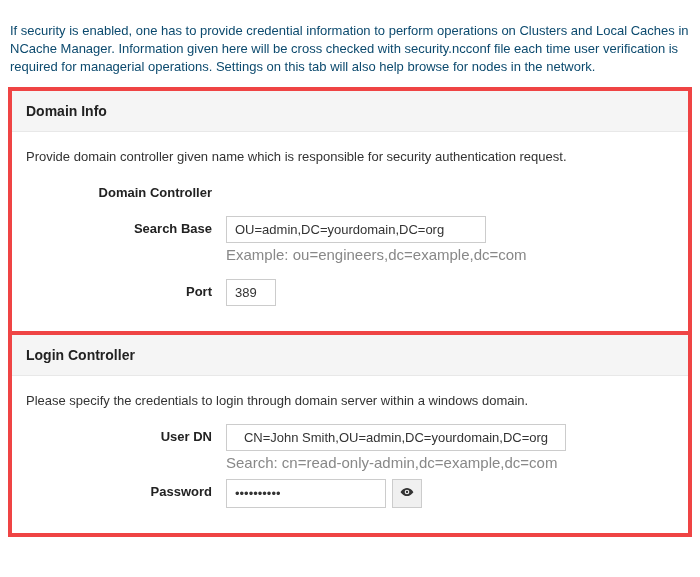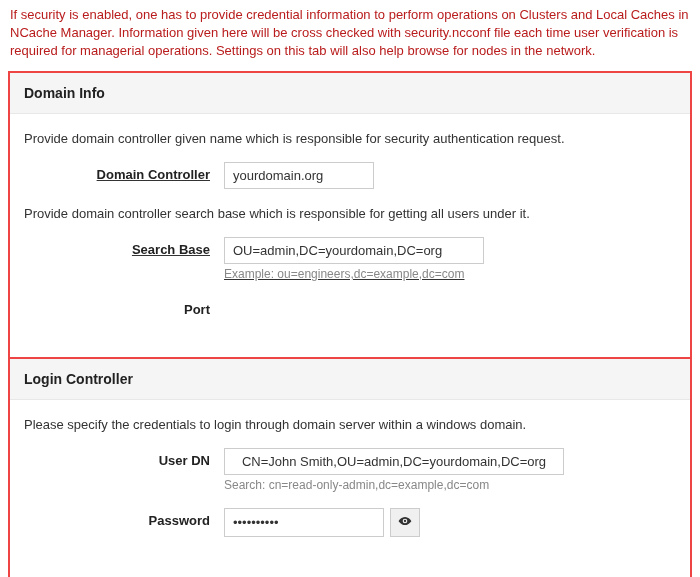--- a/index.html
+++ b/index.html
@@ -10,25 +10,26 @@
     body {
       font-family: "Segoe UI", Arial, sans-serif;
       font-size: 13px;
       color: #333;
       background: #fff;
       width: 700px;
       padding: 0;
     }
     .intro-text {
       padding: 6px 10px 10px 10px;
-      color: #b91c1c;
+      color: #0c4a6e;
       line-height: 1.4;
+      margin-top: 16px;
     }
     .section {
-      border: 2px solid #ef4444;
+      border: 4px solid #ef4444;
       margin: 0 8px;
     }
     .section + .section {
       border-top: none;
     }
     .section-header {
       background: #f5f5f5;
       border-bottom: 1px solid #e8e8e8;
       padding: 12px 14px;
       font-weight: 600;
@@ -40,21 +41,21 @@
       background: #fff;
     }
     .desc-text {
       color: #333;
       margin-bottom: 14px;
       line-height: 1.4;
     }
     .form-row {
       display: flex;
       align-items: flex-start;
-      margin-bottom: 20px;
+      margin-bottom: 5px;
     }
     .form-label {
       width: 200px;
       text-align: right;
       padding-right: 14px;
       padding-top: 5px;
       font-weight: 600;
       color: #222;
     }
     .form-control-wrap {
@@ -68,21 +69,21 @@
       color: #333;
       background: #fff;
     }
     .input-sm { width: 150px; }
     .input-md { width: 260px; }
     .input-lg { width: 340px; text-align: center; }
     .input-xs { width: 50px; }
     .input-pw { width: 160px; }
     .example-text {
       color: #888;
-      font-size: 12px;
+      font-size: 15px;
       margin-top: 3px;
     }
     .pw-row {
       display: flex;
       align-items: stretch;
       gap: 6px;
     }
     .eye-btn {
       width: 30px;
       height: 29px;
@@ -92,60 +93,59 @@
       display: flex;
       align-items: center;
       justify-content: center;
       padding: 0;
     }
     .eye-btn svg {
       width: 14px;
       height: 14px;
       fill: #333;
     }
-    .mb-gap { margin-bottom: 16px; text-decoration: underline; }
+    .mb-gap { margin-bottom: 16px; }
   </style>
 </head>
 <body>
 
 <div class="intro-text">If security is enabled, one has to provide credential information to perform operations on Clusters and Local Caches in NCache Manager. Information given here will be cross checked with security.ncconf file each time user verification is required for managerial operations. Settings on this tab will also help browse for nodes in the network.</div>
 
 <div class="section">
   <div class="section-header">Domain Info</div>
   <div class="section-body">
     <div class="desc-text">Provide domain controller given name which is responsible for security authentication request.</div>
     <div class="form-row mb-gap">
       <div class="form-label">Domain Controller</div>
-      <div class="form-control-wrap">
-        <input type="text" class="form-input input-sm" value="yourdomain.org" style="">
-      </div>
     </div>
 
-    <div class="desc-text">Provide domain controller search base which is responsible for getting all users under it.</div>
     <div class="form-row mb-gap">
       <div class="form-label">Search Base</div>
       <div class="form-control-wrap">
         <input type="text" class="form-input input-md" value="OU=admin,DC=yourdomain,DC=org" style="">
         <div class="example-text">Example: ou=engineers,dc=example,dc=com</div>
       </div>
     </div>
 
     <div class="form-row">
       <div class="form-label">Port</div>
+      <div class="form-control-wrap">
+        <input type="text" class="form-input input-xs" value="389" style="">
+      </div>
     </div>
   </div>
 </div>
 
 <div class="section">
   <div class="section-header">Login Controller</div>
   <div class="section-body">
     <div class="desc-text">Please specify the credentials to login through domain server within a windows domain.</div>
 
 
-    <div class="form-row" style="margin-bottom:16px;">
+    <div class="form-row" style="margin-bottom:8px;">
       <div class="form-label">User DN</div>
       <div class="form-control-wrap">
         <input type="text" class="form-input input-lg" value="CN=John Smith,OU=admin,DC=yourdomain,DC=org" style="">
         <div class="example-text">Search: cn=read-only-admin,dc=example,dc=com</div>
       </div>
     </div>
 
     <div class="form-row">
       <div class="form-label">Password</div>
       <div class="form-control-wrap">

